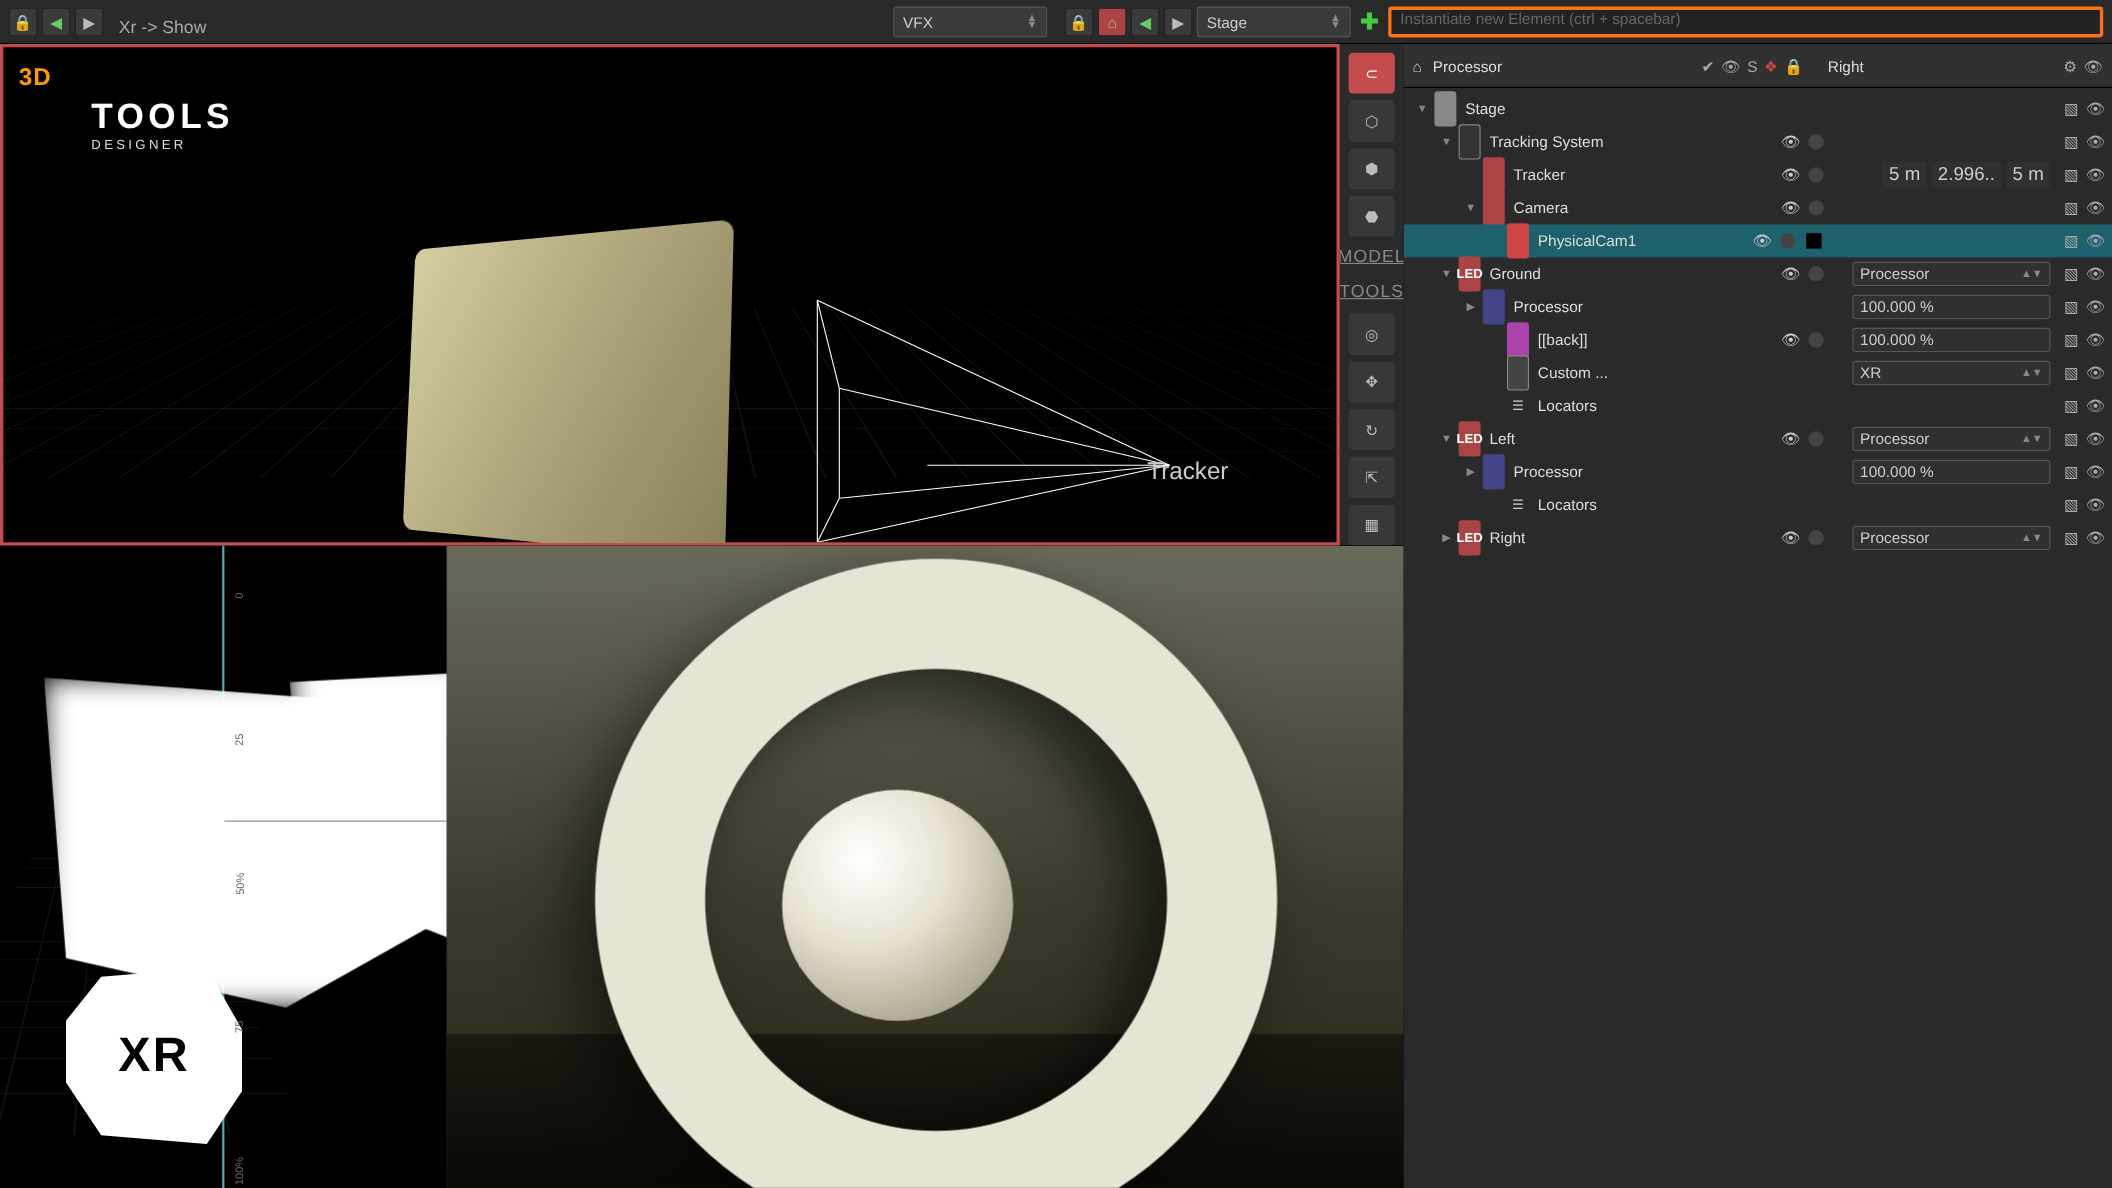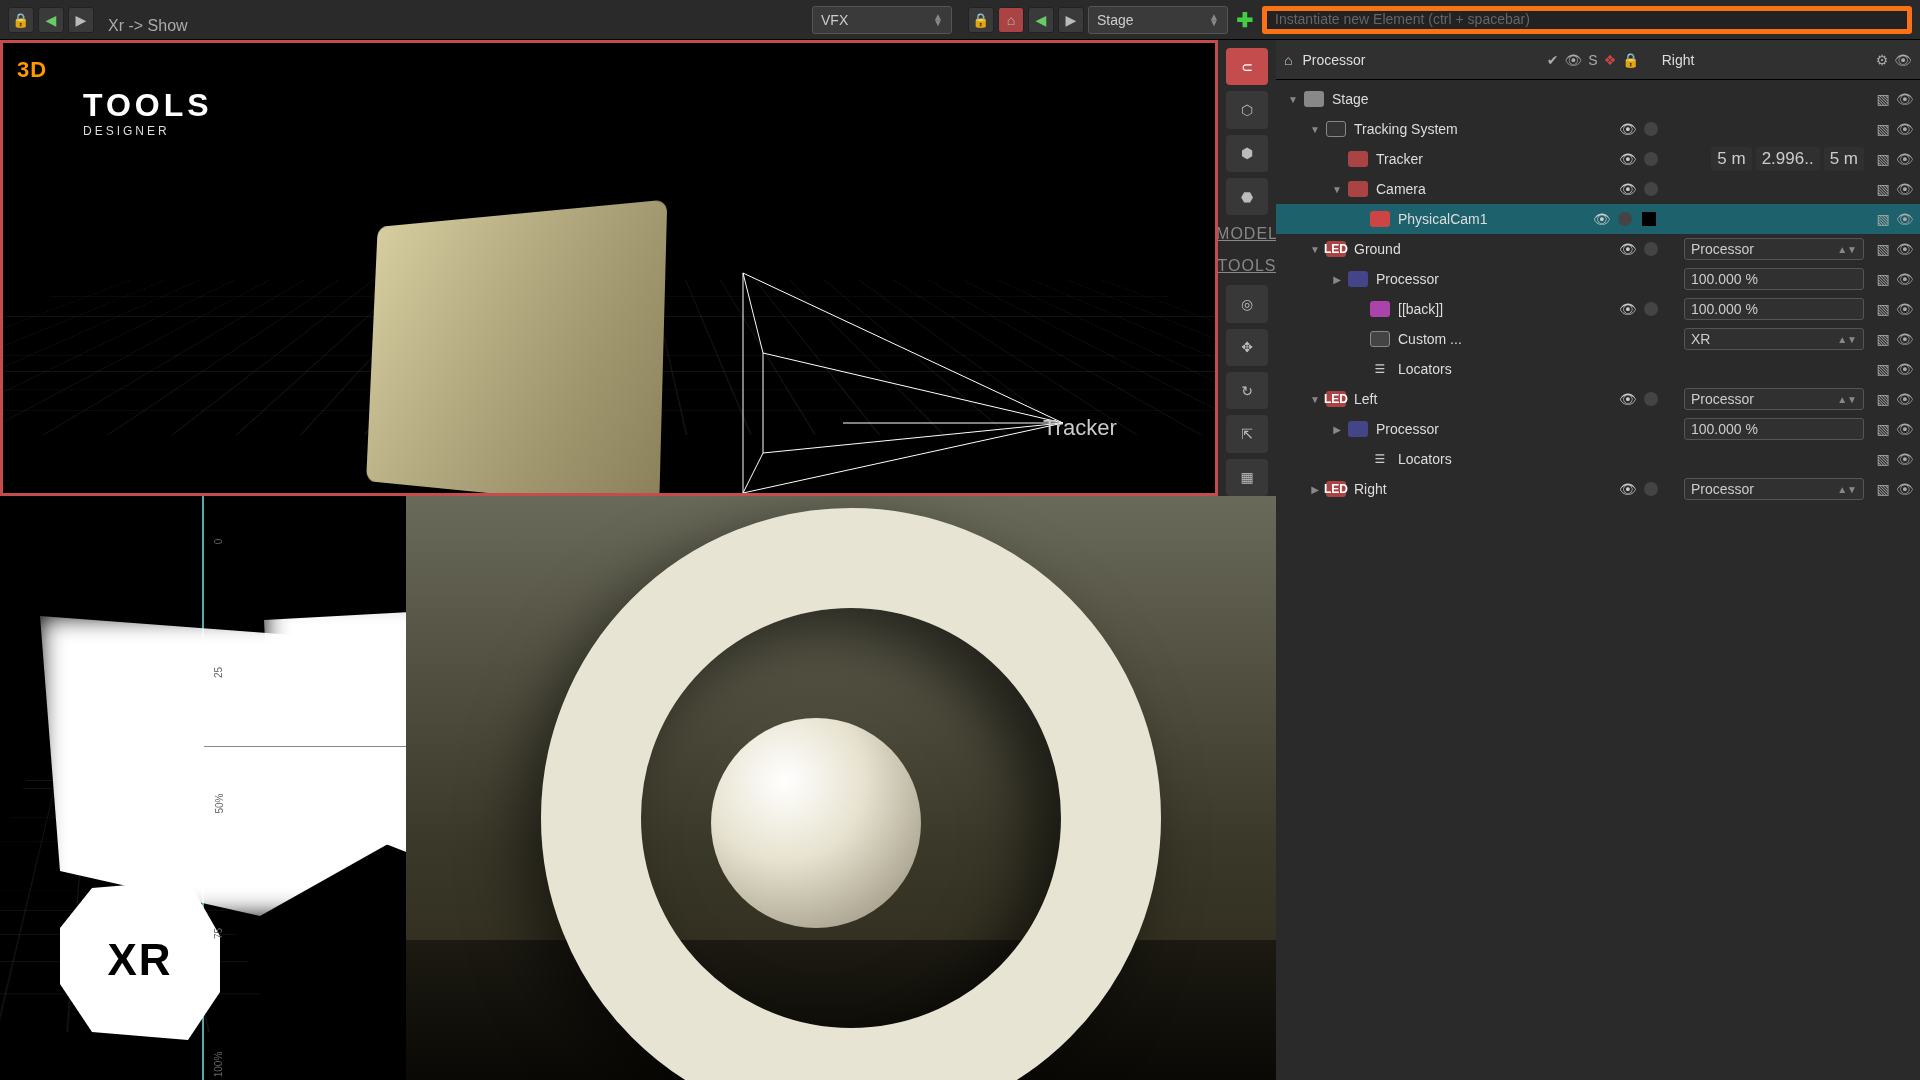--- a/index.html
+++ b/index.html
@@ -11,21 +11,21 @@
 
 .top-bar { height:40px; background:#2a2a2a; display:flex; border-bottom:1px solid #000; }
 .top-bar-left { display:flex; align-items:center; gap:4px; padding:0 8px; flex:1; }
 .top-bar-right { display:flex; align-items:center; gap:4px; padding:0 8px; flex:1; }
 .ib { width:26px; height:26px; display:flex; align-items:center; justify-content:center; background:#3a3a3a; border:1px solid #222; border-radius:3px; cursor:pointer; font-size:14px; color:#bbb; }
 .breadcrumb { padding:0 10px; color:#aaa; font-size:16px;margin-top:13px; }
 .dd { background:#3a3a3a; border:1px solid #555; border-radius:3px; height:28px; display:flex; align-items:center; padding:0 8px; min-width:140px; justify-content:space-between; cursor:pointer; }
 .dd .arr { display:flex; flex-direction:column; line-height:6px; font-size:10px; color:#888; }
 .spacer { flex:1; }
 .plus { width:26px; height:26px; display:flex; align-items:center; justify-content:center; cursor:pointer; color:#4c4; font-size:20px; font-weight:bold; }
-.search-inp { flex:1; background:#222; border:5px solid #f97316; border-radius:3px; height:28px; padding:0 8px; color:#666; }
+.search-inp { flex:1; background:#222; border:3px solid #f97316; border-radius:3px; height:28px; padding:0 8px; color:#666; }
 
 
 .main { flex:1; display:flex; }
 .left-col { width:1276px; display:flex; flex-direction:column; }
 .right-col { flex:1; display:flex; flex-direction:column; background:#2a2a2a; }
 
 
 .vp-row { height:456px; display:flex; }
 .vp-main { flex:1; position:relative; border:3px solid #c44c4c; background:#000; overflow:hidden; }
 .vp-badge { position:absolute; top:14px; left:14px; color:#f90; font-weight:bold; font-size:22px; letter-spacing:1px; z-index:10; }
@@ -53,21 +53,21 @@
 
 .panel-hd { height:40px; background:#303030; display:flex; align-items:center; border-bottom:1px solid #000; padding:0 8px; gap:10px; }
 .panel-hd .title { color:#ddd; }
 .hd-icons { display:flex; gap:6px; margin-left:auto; }
 .hd-icons span { color:#aaa; cursor:pointer; font-size:14px; }
 .tree { flex:1; overflow:auto; padding:4px 0; }
 .row { display:flex; align-items:center; height:30px; padding:0 6px; gap:4px; cursor:pointer; position:relative; }
 .row.selected { background:#1d616c; }
 .row .ind { display:inline-block; }
 .row .expand { width:14px; color:#888; font-size:10px; cursor:pointer; text-align:center; }
-.row .ico { width:20px; height:16px; display:flex; align-items:center; justify-content:center; border-radius:3px; font-size:12px; }
+.row .ico { width:20px; height:32px; display:flex; align-items:center; justify-content:center; border-radius:3px; font-size:12px; }
 .ico-stage { background:#888; }
 .ico-track { background:#333; border:1px solid #888; }
 .ico-tracker { background:#a44; border-radius:50%; }
 .ico-cam { background:#a44; border-radius:50%; }
 .ico-physcam { background:#c44; }
 .ico-led { background:#a44; color:#fff; font-size:8px; font-weight:bold; }
 .ico-proc { background:#448; }
 .ico-back { background:#a4a; }
 .ico-cust { background:#444; border:1px solid #888; }
 .ico-loc { color:#ccc; }

